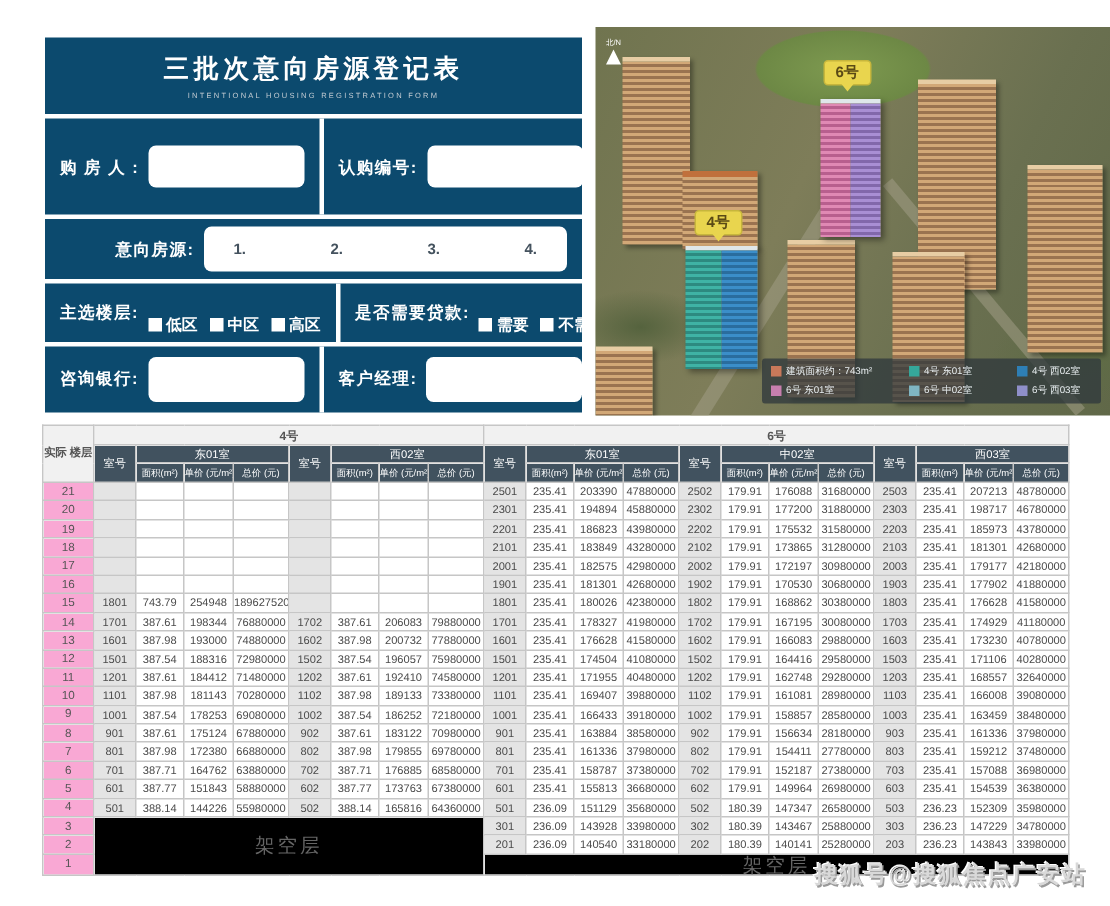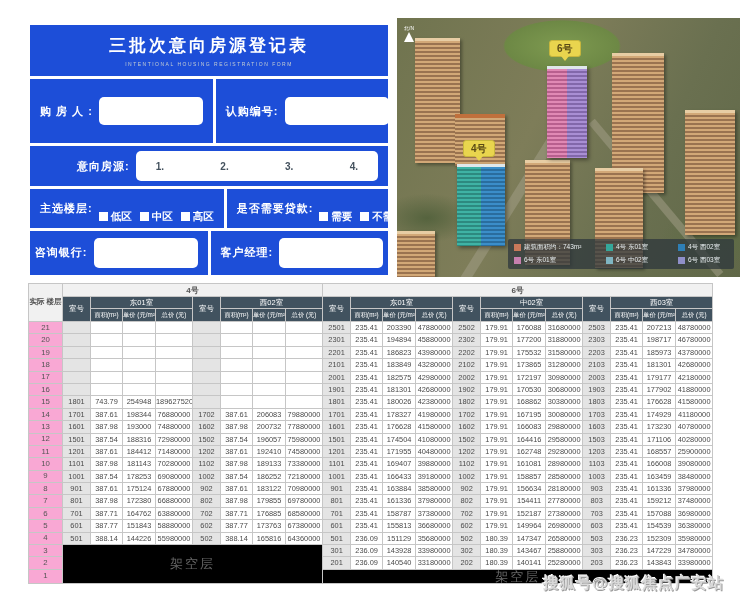--- a/index.html
+++ b/index.html
@@ -1,24 +1,24 @@
 <!DOCTYPE html>
 <html><head>
 <meta charset="utf-8">
 <style>
   * { box-sizing: border-box; margin: 0; padding: 0; }
   html,body { width: 740px; height: 604px; background:#fff; font-family:"Liberation Sans",sans-serif; position:relative; overflow:hidden; }
 
   
-  .form-panel { position:absolute; left:30px; top:25px; width:358px; height:250px; background:#1d4ed8; display:flex; flex-direction:column; }
+  .form-panel { position:absolute; left:30px; top:25px; width:358px; height:250px; background:#0c4a6e; display:flex; flex-direction:column; }
   .f-sec { border-top:3px solid #fff; display:flex; }
   .f-title-block { height:52px; display:flex; flex-direction:column; align-items:center; justify-content:center; }
   .f-title { color:#fff; font-size:17px; font-weight:bold; letter-spacing:3px; }
   .f-subtitle { color:#c3ccd3; font-size:5px; letter-spacing:1.5px; margin-top:4px; }
-  .f-row2 { height:68px; } .f-row3 { height:44px;padding-left:37px; } .f-row4 { height:42px; } .f-row5 { height:48px;justify-content:center; }
+  .f-row2 { height:68px; } .f-row3 { height:44px;padding-left:37px; } .f-row4 { height:42px; } .f-row5 { height:48px; }
   .f-cell { flex:1; display:flex; align-items:center; padding:0 10px; }
   .f-cell-r { border-left:3px solid #fff; }
   .f-label { color:#fff; font-size:11px; font-weight:bold; letter-spacing:1px; white-space:nowrap; margin-right:6px; }
   .inp { background:#fff; border-radius:5px; height:28px; width:104px; }
   .inp-wide { flex:1; height:30px; display:flex; align-items:center; justify-content:space-between; padding:0 20px; }
   .inp-num { color:#44525e; font-size:10px; font-weight:bold; }
   .chk-group { display:flex; align-items:center; gap:8px;margin-top:16px; }
   .chk { display:flex; align-items:center; color:#fff; font-size:10.5px; font-weight:bold; white-space:nowrap; }
   .chk .box { width:9px; height:9px; background:#fff; display:inline-block; margin-right:3px; }
 
@@ -521,21 +521,21 @@
           <td class="dc">235.41</td>
           <td class="dc">171955</td>
           <td class="dc">40480000</td>
           <td class="rn">1202</td>
           <td class="dc">179.91</td>
           <td class="dc">162748</td>
           <td class="dc">29280000</td>
           <td class="rn">1203</td>
           <td class="dc">235.41</td>
           <td class="dc">168557</td>
-          <td class="dc">25900000</td>
+          <td class="dc">32640000</td>
         </tr>
         <tr>
           <td class="flc">10</td>
           <td class="rn">1101</td>
           <td class="dc">387.98</td>
           <td class="dc">181143</td>
           <td class="dc">70280000</td>
           <td class="rn">1102</td>
           <td class="dc">387.98</td>
           <td class="dc">189133</td>

